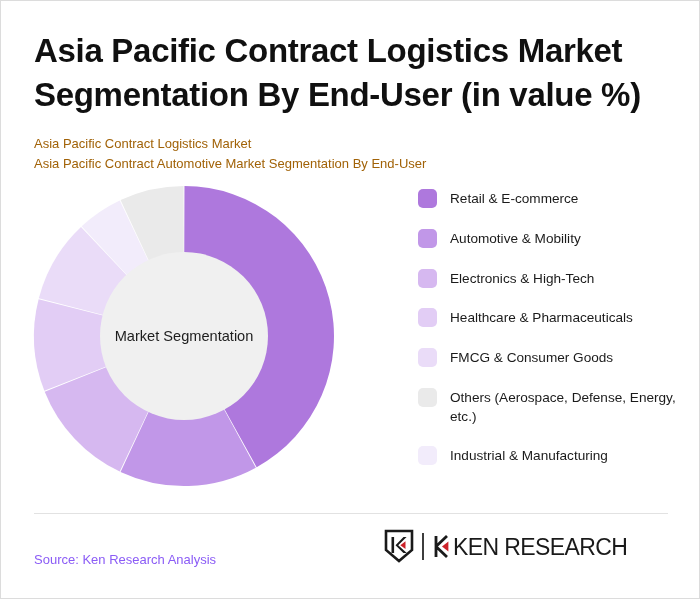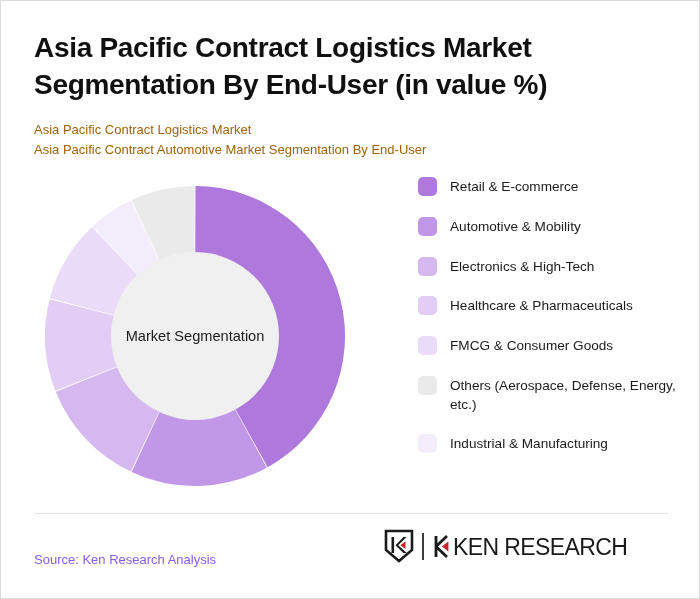--- a/index.html
+++ b/index.html
@@ -23,21 +23,21 @@
   }
 
   
   .header {
     position: absolute;
     left: 33px;
     top: 28px;
     width: 620px;
   }
   .chart-title {
-    font-size: 28px;
+    font-size: 33px;
     font-weight: 700;
     line-height: 1.33;
     color: #101010;
     letter-spacing: -0.3px;
     margin: 0;
   }
   .subtitles {
     margin-top: 17px;
   }
   .subtitle-line {
@@ -50,42 +50,42 @@
   
   .chart-area {
     position: absolute;
     left: 0;
     top: 168px;
     width: 700px;
     height: 336px;
   }
   .donut-wrap {
     position: absolute;
-    left: 44px;
+    left: 33px;
     top: 17px;
     width: 300px;
     height: 300px;
   }
   .donut-svg {
     display: block;
     width: 300px;
     height: 300px;
     overflow: visible;
   }
   .donut-center-label {
     font-family: "Liberation Sans", sans-serif;
     font-size: 14.6px;
     fill: #1d1d1d;
   }
 
   
   .legend {
     position: absolute;
     left: 417px;
-    top: 8px;
+    top: 20px;
     width: 260px;
   }
   .legend-item {
     display: flex;
     align-items: flex-start;
     margin-bottom: 20.2px;
   }
   .legend-item:last-child { margin-bottom: 0; }
   .legend-swatch {
     flex: 0 0 auto;

